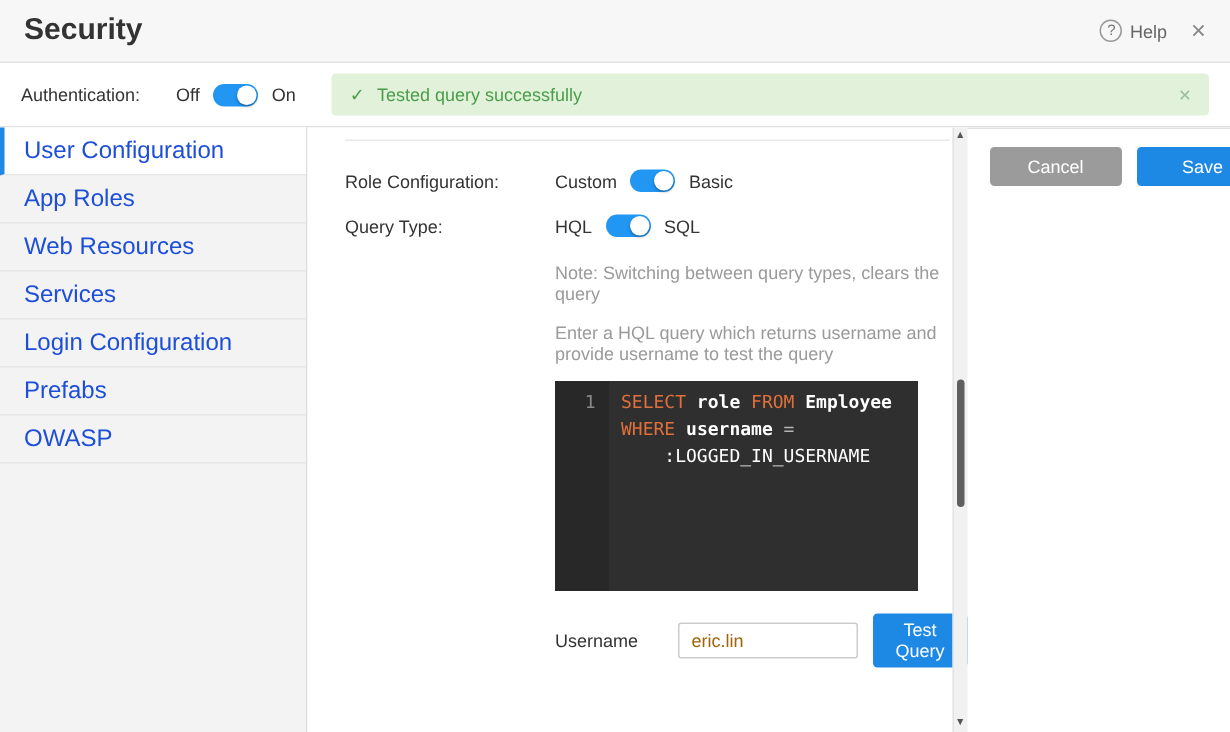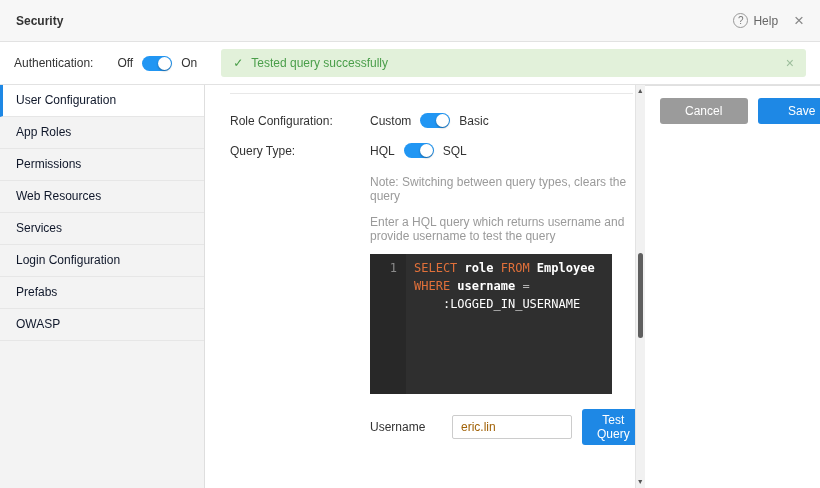--- a/index.html
+++ b/index.html
@@ -2,21 +2,21 @@
 <html><head>
 <meta charset="utf-8">
 <style>
   * { margin:0; padding:0; box-sizing:border-box; }
   html,body { background:#fff; }
   body { font-family:"Liberation Sans", sans-serif; width:820px; }
   .page { width:820px; height:488px; background:#fff; overflow:hidden; display:flex; flex-direction:column; position:relative; }
 
   
   .hdr { height:42px; background:#f7f7f7; border-bottom:1px solid #e2e2e2; display:flex; align-items:center; padding:0 16px; flex:0 0 auto; }
-  .hdr h1 { font-size:12px; font-weight:bold; color:#333; }
+  .hdr h1 { font-size:20px; font-weight:bold; color:#333; }
   .hdr-right { margin-left:auto; display:flex; align-items:center; gap:16px; color:#666; font-size:12px; }
   .help-wrap { display:flex; align-items:center; gap:5px; cursor:pointer; }
   .help-icon { width:15px; height:15px; border:1px solid #999; border-radius:50%; display:inline-flex; align-items:center; justify-content:center; font-size:10px; color:#777; }
   .close-x { font-size:17px; color:#888; cursor:pointer; line-height:1; }
 
   
   .authbar { height:42px; background:#fff; display:flex; align-items:center; padding:0 14px; flex:0 0 auto; }
   .authbar .lbl { font-size:12px; color:#333; }
   .auth-name { margin-right:24px; }
   .off-lbl { margin-right:9px; }
@@ -25,21 +25,21 @@
   .toggle { position:relative; width:30px; height:15px; border-radius:8px; background:var(--toggle,#2196f3); display:inline-block; cursor:pointer; flex:0 0 auto; }
   .toggle .knob { position:absolute; top:1px; width:13px; height:13px; border-radius:50%; background:#fff; box-shadow:0 1px 2px rgba(0,0,0,.35); }
   .toggle.knob-right .knob { right:1px; }
 
   .banner { flex:1; margin-left:24px; height:28px; background:var(--success-bg,#e2f1da); border-radius:3px; display:flex; align-items:center; padding:0 12px; font-size:12px; color:var(--success-text,#4a9e4a); gap:8px; }
   .banner .bclose { margin-left:auto; color:#9bbd9b; font-size:14px; cursor:pointer; }
 
   
   .body-row { display:flex; flex:1; border-top:1px solid #e2e2e2; min-height:0; }
   .sidebar { width:205px; background:#f3f3f3; border-right:1px solid #dedede; flex:0 0 auto; }
-  .side-item { height:32px; line-height:31px; padding-left:16px; font-size:12px; color:#0f172a; border-bottom:1px solid #e6e6e6; cursor:pointer; }
+  .side-item { height:32px; line-height:31px; padding-left:16px; font-size:16px; color:#1d4ed8; border-bottom:1px solid #e6e6e6; cursor:pointer; }
   .side-item.active { background:#fff; border-left:3px solid var(--accent,#1e88e5); padding-left:13px; }
 
   .main-col { flex:1; display:flex; flex-direction:row; background:#fff; min-width:0; }
   .content { flex:1; position:relative; padding-left:25px; }
   .content-divider { border-top:1px solid #e8e8e8; margin:8px 12px 0 0; }
 
   .frow { display:flex; align-items:center; margin-top:19px; }
   .frow-label { width:140px; font-size:12px; color:#333; flex:0 0 auto; }
   .tgl-group { display:flex; align-items:center; gap:9px; font-size:12px; color:#333; }
 
@@ -100,21 +100,20 @@
       <span>✓</span>
       <span>Tested query successfully</span>
       <span class="bclose">×</span>
     </div>
   </div>
 
   <div class="body-row">
     <nav class="sidebar">
         <div class="side-item active">User Configuration</div>
         <div class="side-item">App Roles</div>
-        <div class="side-item">Permissions</div>
         <div class="side-item">Web Resources</div>
         <div class="side-item">Services</div>
         <div class="side-item">Login Configuration</div>
         <div class="side-item">Prefabs</div>
         <div class="side-item">OWASP</div>
       </nav>
 
     <div class="main-col">
       <div class="content">
         <div class="content-divider"></div>

